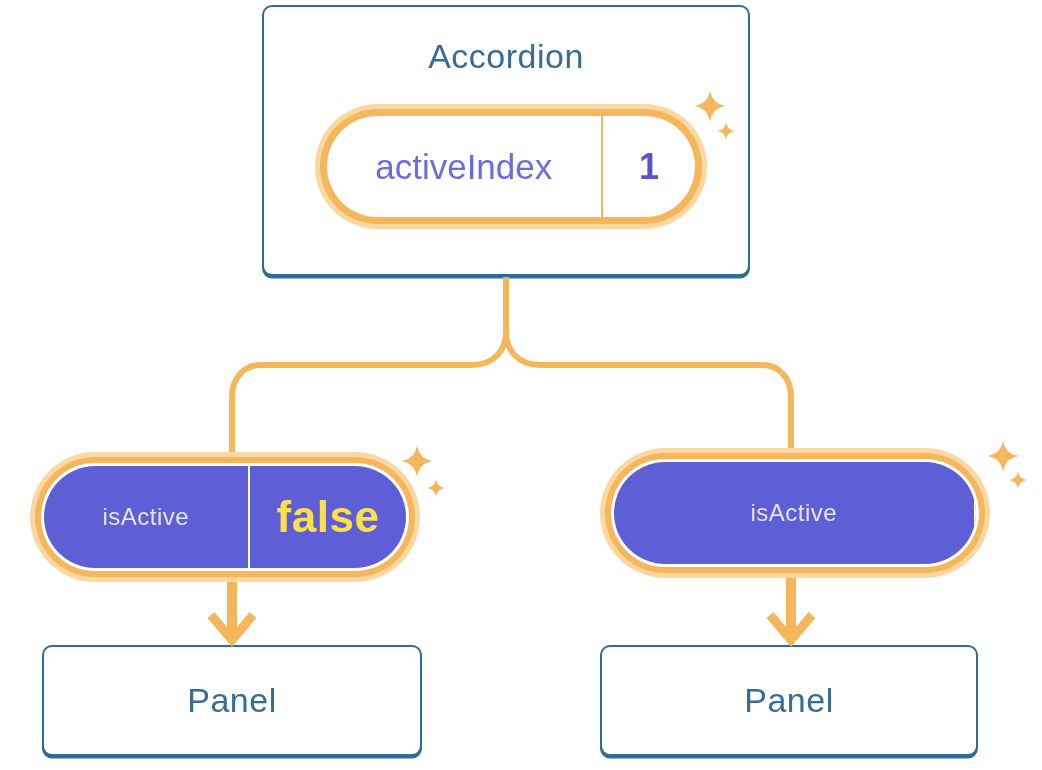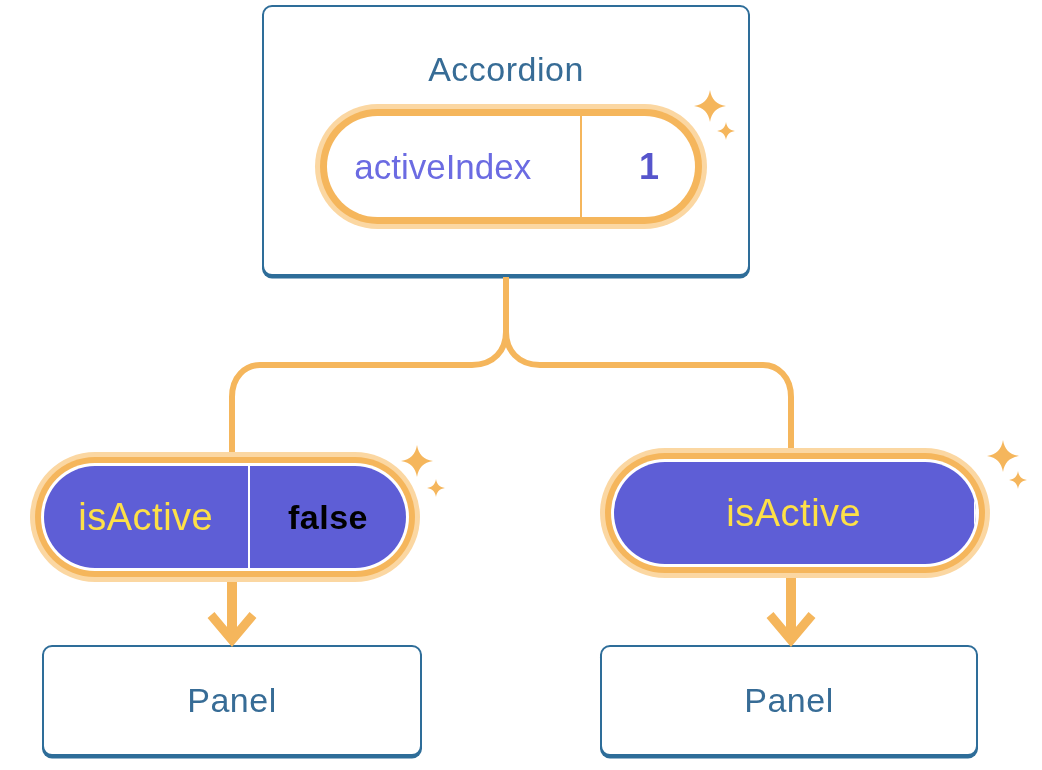--- a/index.html
+++ b/index.html
@@ -32,21 +32,21 @@
     z-index:1;
   }
   .node-title{
     color:var(--blue-text);
     font-size:34px;
     font-weight:400;
     text-align:center;
     letter-spacing:.5px;
   }
   #accordion-box{left:262px;top:5px;width:488px;height:271px;}
-  #accordion-box .node-title{position:absolute;left:0;right:0;top:30px;margin-top:13px;}
+  #accordion-box .node-title{position:absolute;left:0;right:0;top:30px;}
   #panel-box-left{left:42px;top:645px;width:380px;height:111px;display:flex;align-items:center;justify-content:center;}
   #panel-box-right{left:600px;top:645px;width:378px;height:111px;display:flex;align-items:center;justify-content:center;}
 
   
   #wire-layer{position:absolute;left:0;top:0;z-index:2;}
 
   
   .pill-glow{
     position:absolute;
     border-radius:999px;
@@ -59,21 +59,21 @@
     border-radius:999px;
     background:var(--accent-orange);
   }
   
   #state-pill{left:51px;top:97px;width:392px;height:125px;}
   #state-pill .pill-ring{padding:7px;}
   #state-pill .pill-body{
     width:100%;height:100%;
     border-radius:999px;
     background:#fff;
-    display:flex;align-items:stretch;overflow:hidden;gap:21px;
+    display:flex;align-items:stretch;overflow:hidden;
   }
   #state-pill .pill-label{
     flex:1;display:flex;align-items:center;justify-content:center;
     color:var(--purple-label);font-size:35px;font-weight:400;
   }
   #state-pill .pill-divider{width:2.5px;background:var(--accent-orange);}
   #state-pill .pill-value{
     width:92px;display:flex;align-items:center;justify-content:center;
     color:var(--purple-value);font-size:36px;font-weight:700;
   }
@@ -86,26 +86,26 @@
     padding:3px;
   }
   .prop-pill .pill-body{
     width:100%;height:100%;
     border-radius:999px;
     background:var(--purple-fill);
     display:flex;align-items:stretch;overflow:hidden;
   }
   .prop-pill .pill-label{
     flex:1;display:flex;align-items:center;justify-content:center;
-    color:#fde047;font-size:38px;font-weight:400;letter-spacing:.5px;
+    color:#e5e5e5;font-size:24px;font-weight:400;letter-spacing:.5px;
   }
   .prop-pill .pill-divider{width:2.5px;background:#fff;}
   .prop-pill .pill-value{
     display:flex;align-items:center;justify-content:center;
-    color:#000000;font-size:34px;font-weight:700;letter-spacing:.5px;
+    color:#fde047;font-size:44px;font-weight:700;letter-spacing:.5px;
   }
   #prop-pill-left{left:30px;top:452px;width:390px;height:130px;}
   #prop-pill-left .pill-value{width:156px;}
   #prop-pill-right{left:600px;top:448px;width:390px;height:130px;}
   #prop-pill-right .pill-value{width:144px;}
 
   .wire{stroke:var(--accent-orange);fill:none;}
   .sparkle{fill:var(--accent-orange);}
 </style>
 </head>

